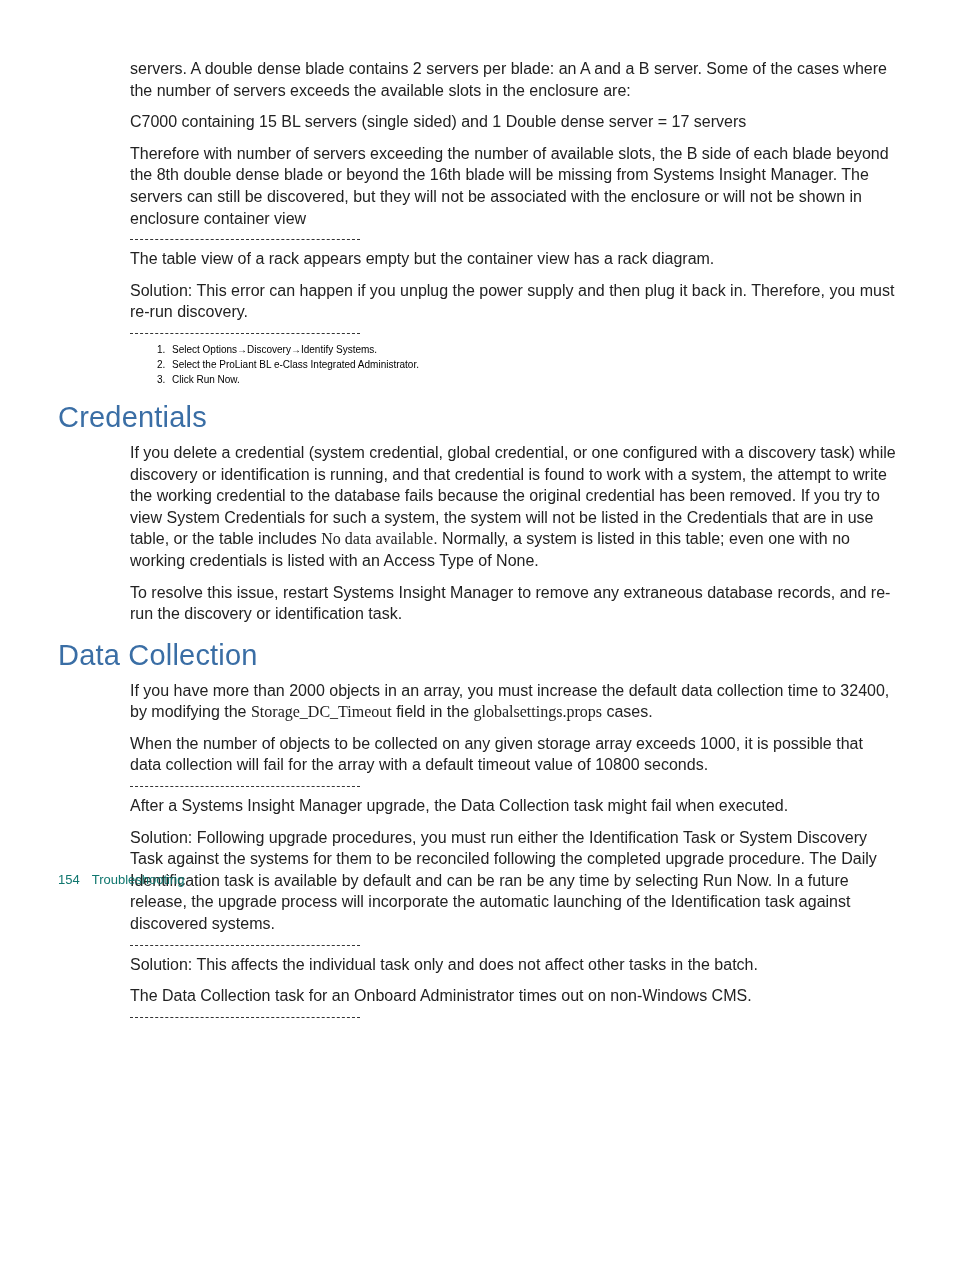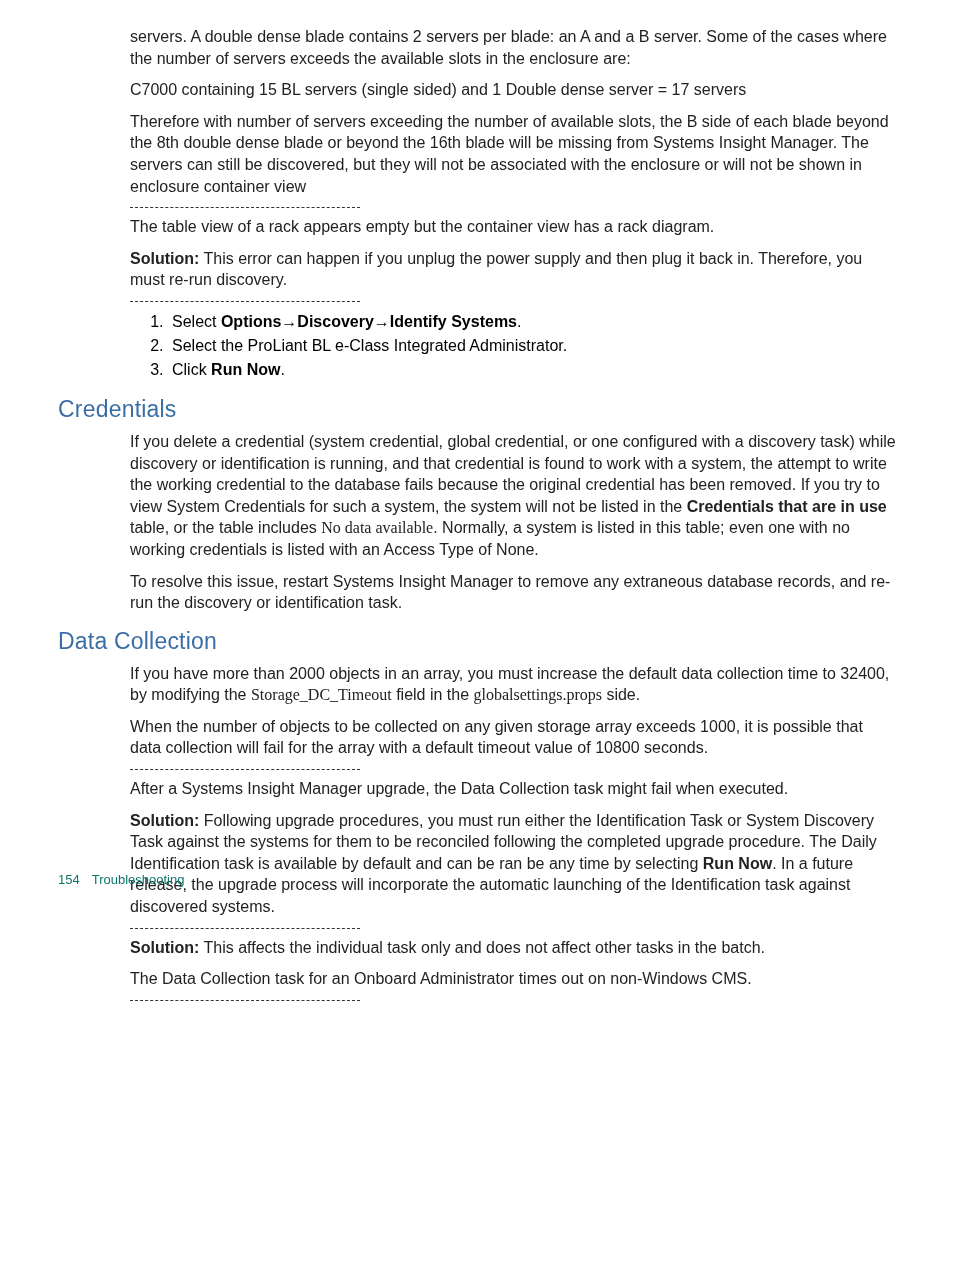--- a/index.html
+++ b/index.html
@@ -9,55 +9,55 @@
     width: 954px;
     height: 1271px;
     background: #fff;
     font-family: Arial, Helvetica, sans-serif;
     color: #000;
   }
   .page {
     box-sizing: border-box;
     width: 954px;
     height: 925px;
-    padding: 26px 58px 0 58px;
+    padding: 58px 58px 0 58px;
     position: relative;
   }
   .body-text {
     margin-left: 72px;
     font-size: 16px;
     line-height: 1.35;
     color: #222;
   }
   .para { margin-bottom: 10px; }
   .short-hr {
     margin-left: 72px;
     width: 230px;
     border: none;
     border-top: 1px dashed #333;
     margin-top: 6px;
     margin-bottom: 8px;
   }
   .h2 {
-    font-size: 23px;
+    font-size: 29px;
     color: #3a6ea5;
     font-weight: normal;
     margin: 14px 0 8px 0;
     letter-spacing: 0.2px;
   }
   ol.steps {
     margin: 2px 0 10px 72px;
     padding-left: 38px;
   }
   ol.steps li {
-    font-size: 16px;
+    font-size: 10px;
     line-height: 1.5;
     padding-left: 4px;
   }
-  .bold { font-weight: bold; }
+  .bold { font-weight: normal; }
   .mono { font-family: Liberation Serif, serif; }
   .footer {
     position: absolute;
     bottom: 38px;
     left: 58px;
     font-size: 13px;
     color: #0f766e;
   }
   .footer .pn { margin-right: 12px; }
 </style>
@@ -93,21 +93,21 @@
   <div class="h2">Credentials</div>
 
   <div class="body-text para">
     <span>If you delete a credential (system credential, global credential, or one configured with a discovery task) while discovery or identification is running, and that credential is found to work with a system, the attempt to write the working credential to the database fails because the original credential has been removed. If you try to view System Credentials for such a system, the system will not be listed in the </span><span class="bold">Credentials that are in use</span><span> table, or the table includes </span><span class="mono">No data available</span><span>. Normally, a system is listed in this table; even one with no working credentials is listed with an Access Type of None.</span>
   </div>
   <div class="body-text para">To resolve this issue, restart Systems Insight Manager to remove any extraneous database records, and re-run the discovery or identification task.</div>
 
   <div class="h2">Data Collection</div>
 
   <div class="body-text para">
-    <span>If you have more than 2000 objects in an array, you must increase the default data collection time to 32400, by modifying the </span><span class="mono">Storage_DC_Timeout</span><span> field in the </span><span class="mono">globalsettings.props</span><span> side.</span>
+    <span>If you have more than 2000 objects in an array, you must increase the default data collection time to 32400, by modifying the </span><span class="mono">Storage_DC_Timeout</span><span> field in the </span><span class="mono">globalsettings.props</span><span> cases.</span>
   </div>
   <div class="body-text para">When the number of objects to be collected on any given storage array exceeds 1000, it is possible that data collection will fail for the array with a default timeout value of 10800 seconds.</div>
 
   <hr class="short-hr">
 
   <div class="body-text para">After a Systems Insight Manager upgrade, the Data Collection task might fail when executed.</div>
   <div class="body-text para">
     <span class="bold">Solution:</span><span> Following upgrade procedures, you must run either the Identification Task or System Discovery Task against the systems for them to be reconciled following the completed upgrade procedure. The Daily Identification task is available by default and can be ran be any time by selecting </span><span class="bold">Run Now</span><span>. In a future release, the upgrade process will incorporate the automatic launching of the Identification task against discovered systems.</span>
   </div>
 

